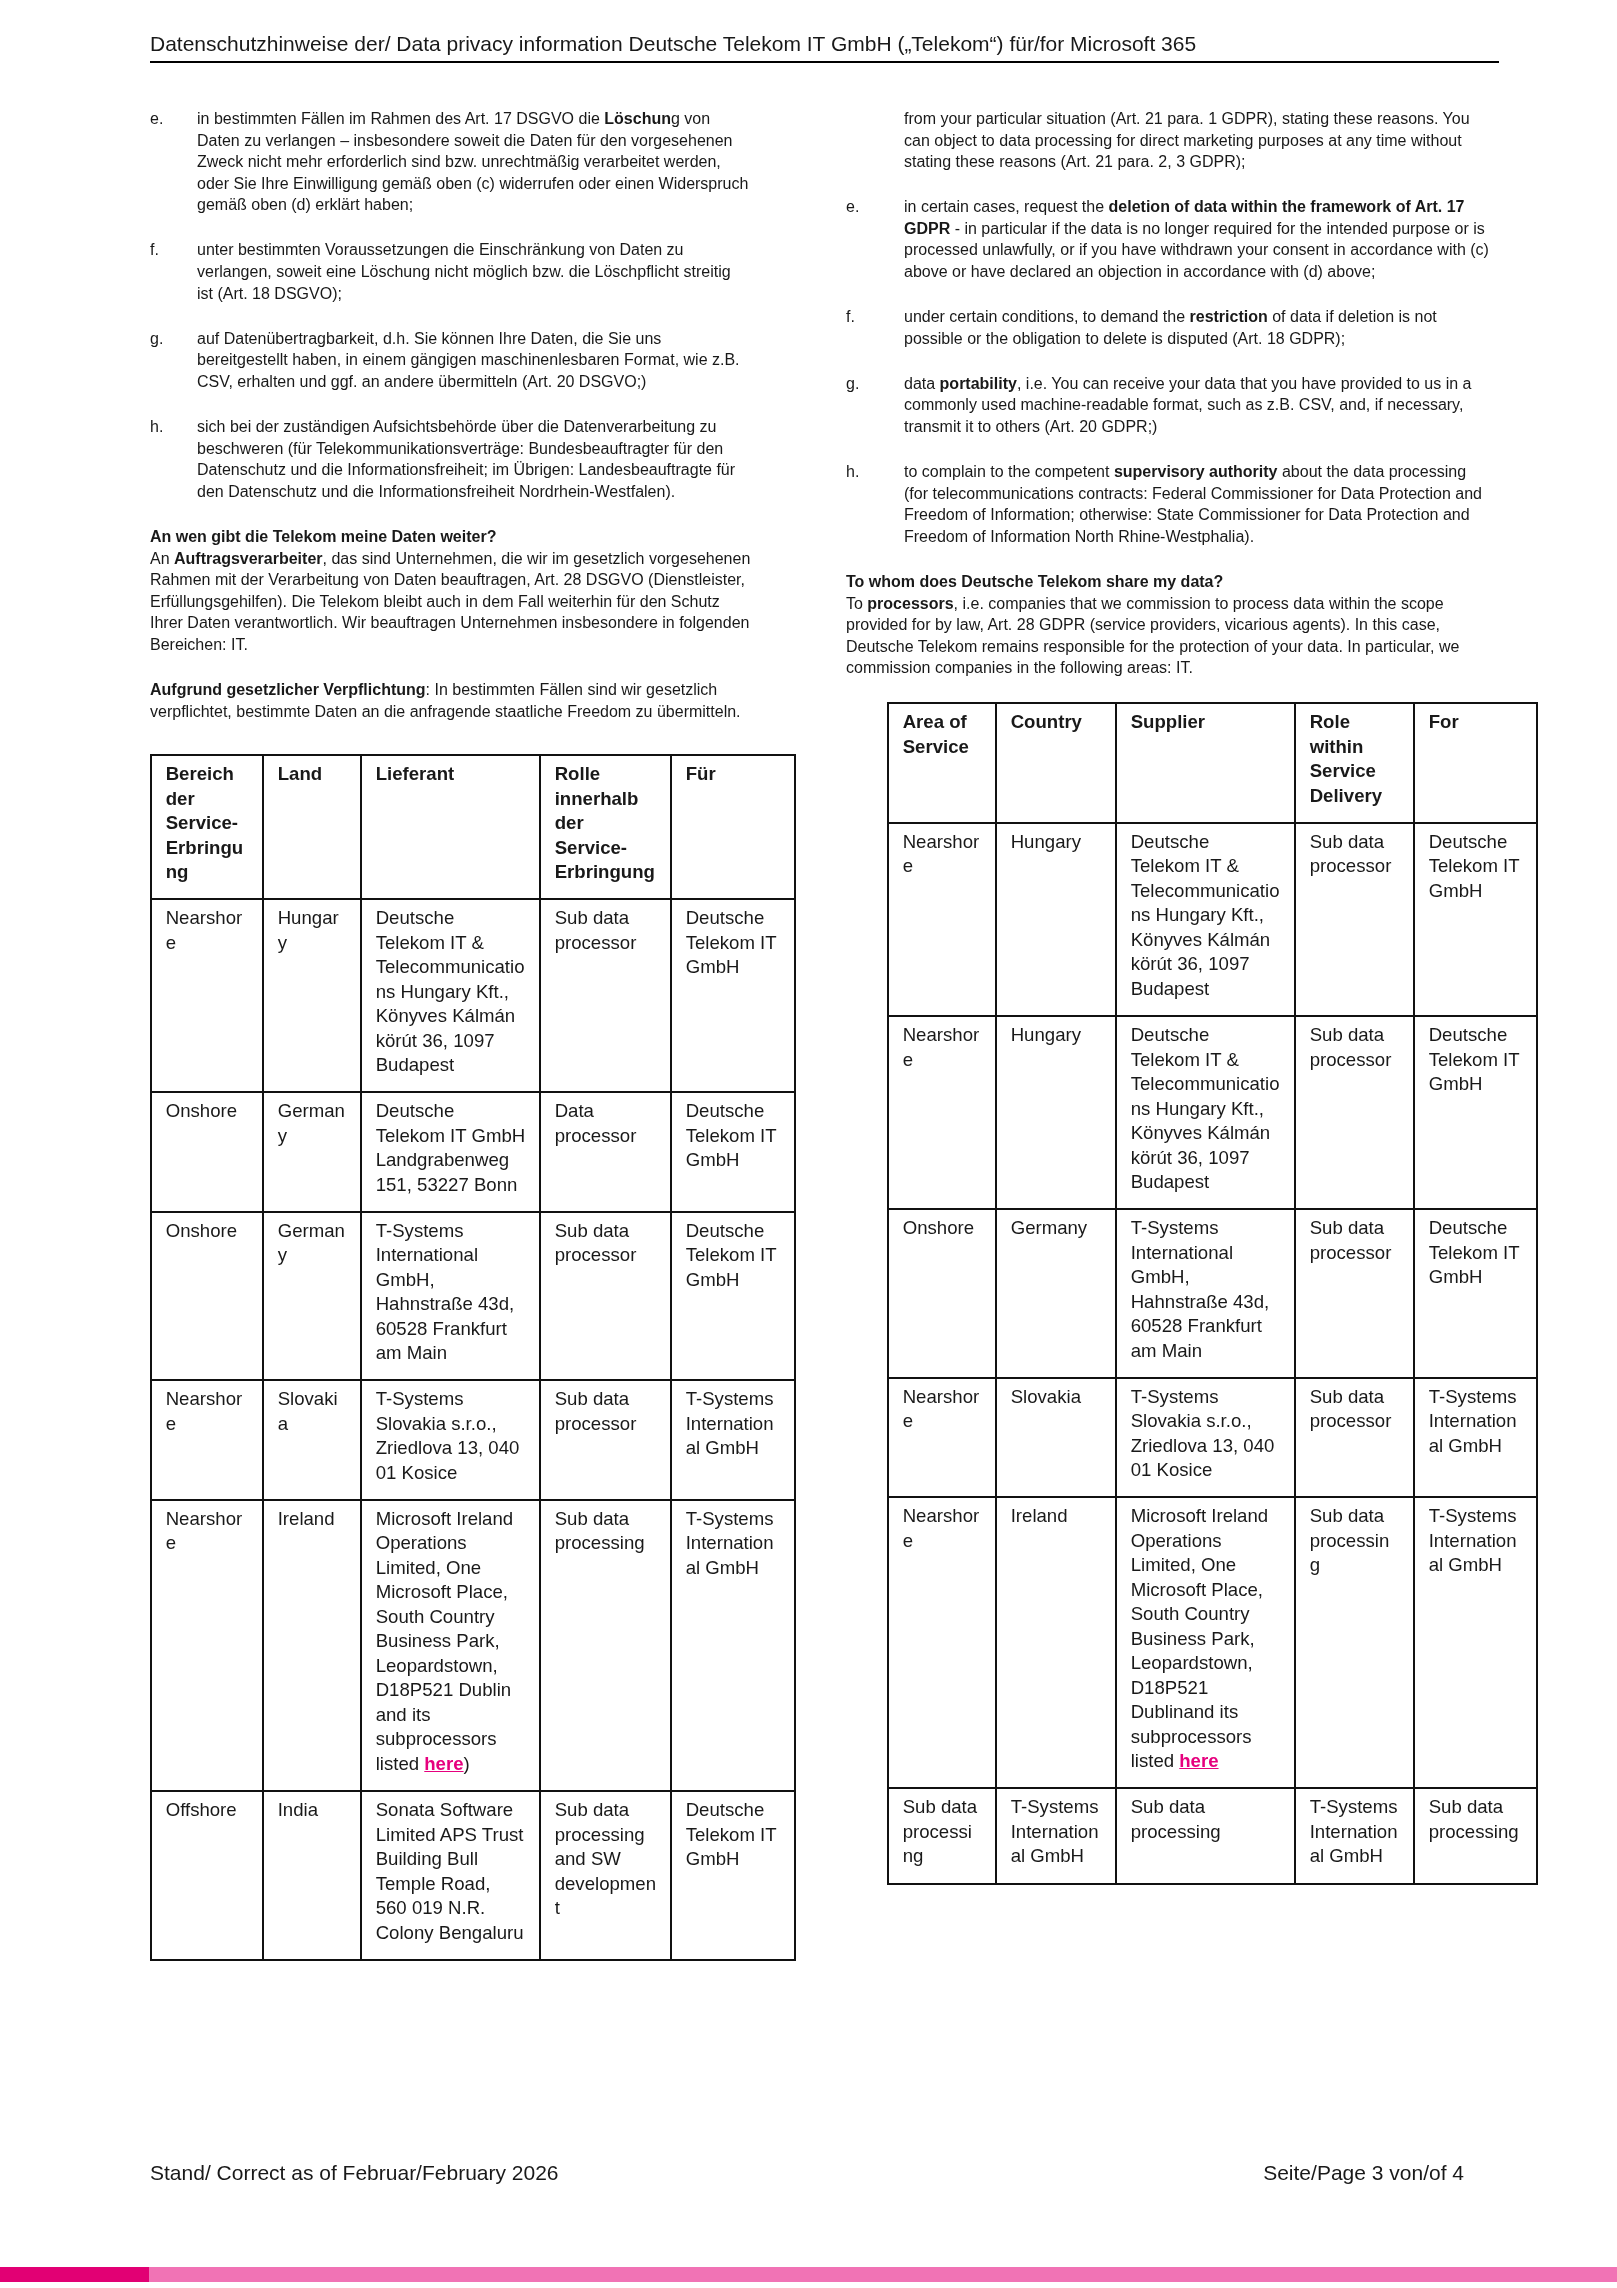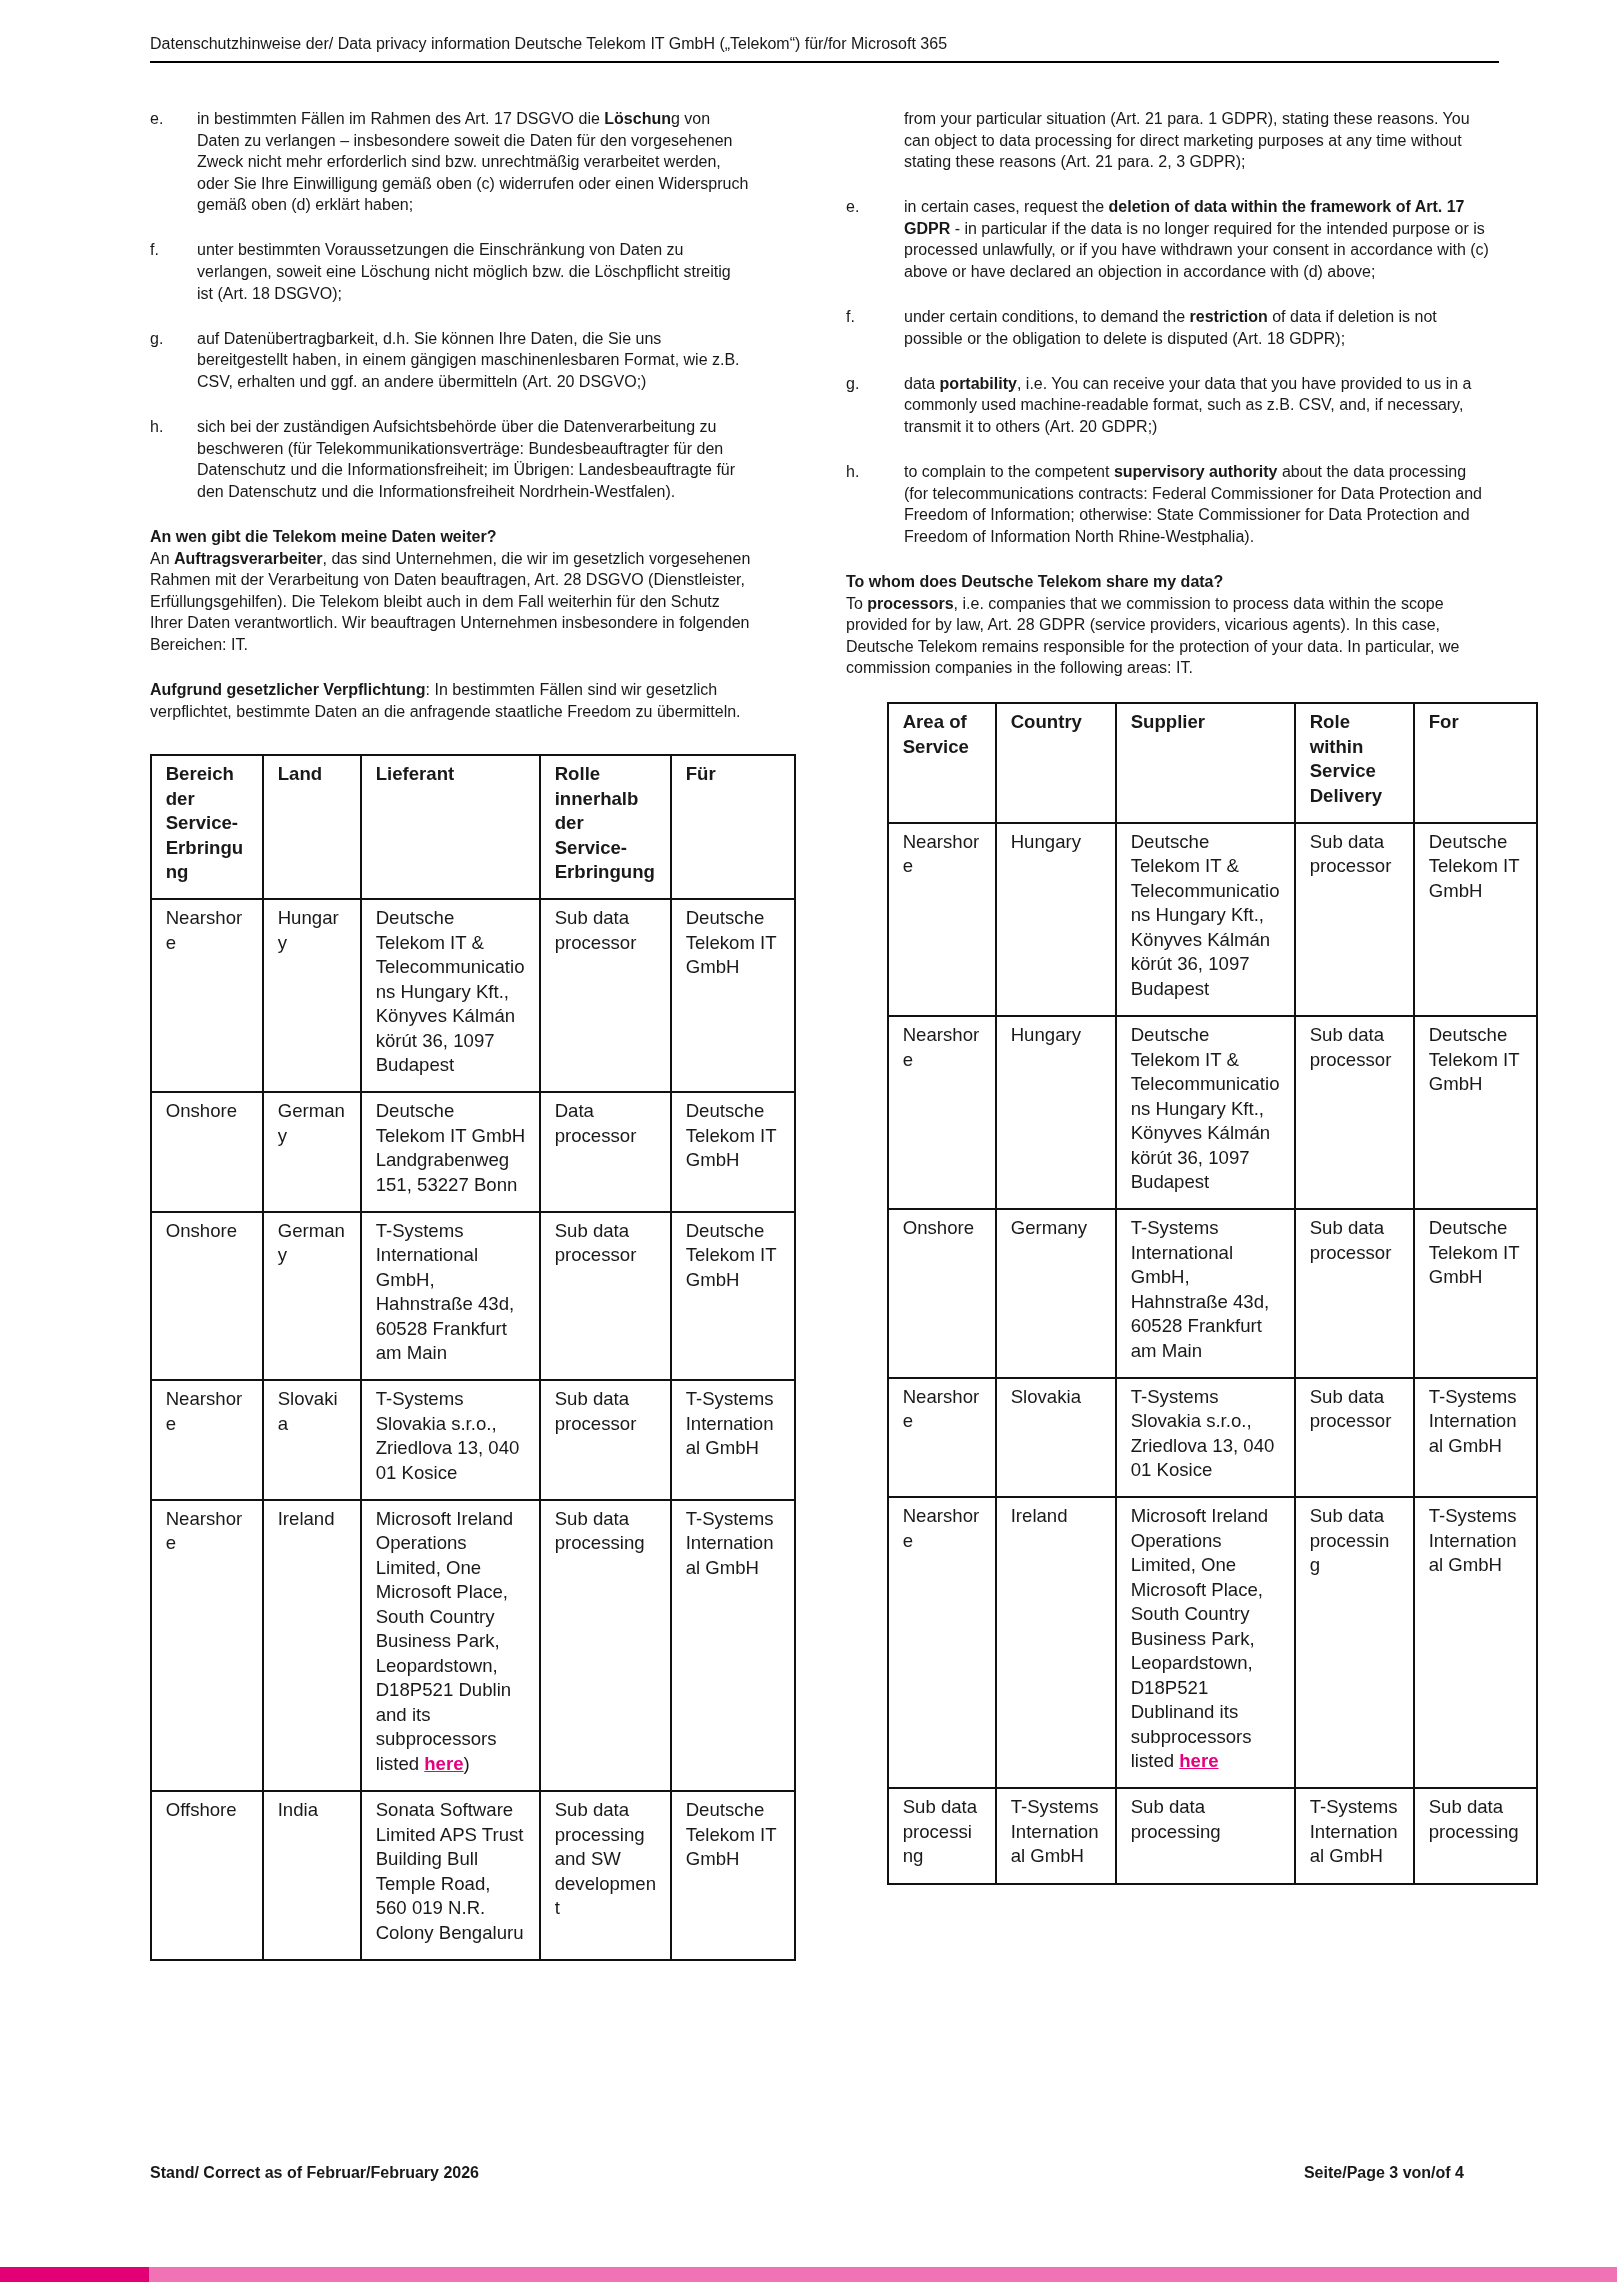--- a/index.html
+++ b/index.html
@@ -2,21 +2,21 @@
 <html><head>
 <meta charset="utf-8">
 <style>
   html,body{margin:0;padding:0;}
   body{
     width:1617px;height:2289px;background:#ffffff;position:relative;
     font-family:"Liberation Sans", sans-serif;color:#191919;overflow:hidden;
   }
   .doc-header{
     position:absolute;left:150px;right:118px;top:33px;
-    font-size:16px;line-height:21.6px;border-bottom:2px solid #000;padding-bottom:6.9px;
+    font-size:21px;line-height:21.6px;border-bottom:2px solid #000;padding-bottom:6.9px;
   }
   .columns{position:absolute;left:150px;top:108px;width:1350px;display:flex;}
   .col-left{width:601px;flex:none;font-size:16px;line-height:21.6px;}
   .col-gap{width:95px;flex:none;}
   .col-right{width:646px;flex:none;font-size:16px;line-height:21.6px;}
   .list-item{display:flex;margin-bottom:23.5px;}
   .col-left .list-label{flex:0 0 47px;}
   .col-right .list-label{flex:0 0 58px;}
   .list-text{flex:1 1 auto;}
   .heading{font-weight:bold;}
@@ -24,21 +24,21 @@
   b{font-weight:bold;}
   a.link{color:#e6007e;text-decoration:underline;cursor:pointer;font-weight:bold;}
   table{border-collapse:collapse;table-layout:fixed;font-size:18.6px;line-height:24.5px;margin-top:2px;}
   .table-de{width:645px;margin-top:32px;}
   .table-en{width:648px;margin-left:41px;}
   th,td{border:2px solid #111;padding:5.9px 13.7px 13.7px 13.7px;vertical-align:top;text-align:left;
         overflow-wrap:anywhere;word-break:break-word;}
   th{font-weight:bold;}
   .doc-footer{
     position:absolute;left:150px;right:153px;top:2162px;
-    font-size:16px;line-height:21.6px;display:flex;justify-content:space-between;font-weight:bold;
+    font-size:21px;line-height:21.6px;display:flex;justify-content:space-between;
   }
   .bottom-bar{position:absolute;left:0;right:0;top:2267px;height:14.7px;}
   .bottom-bar .track{position:absolute;left:0;right:0;top:0;bottom:0;}
   .bottom-bar .thumb{position:absolute;left:0;top:0;bottom:0;width:149px;}
 </style>
 </head>
 <body>
 
 <div class="doc-header">Datenschutzhinweise der/ Data privacy information Deutsche Telekom IT GmbH („Telekom“) für/for Microsoft 365</div>
 

